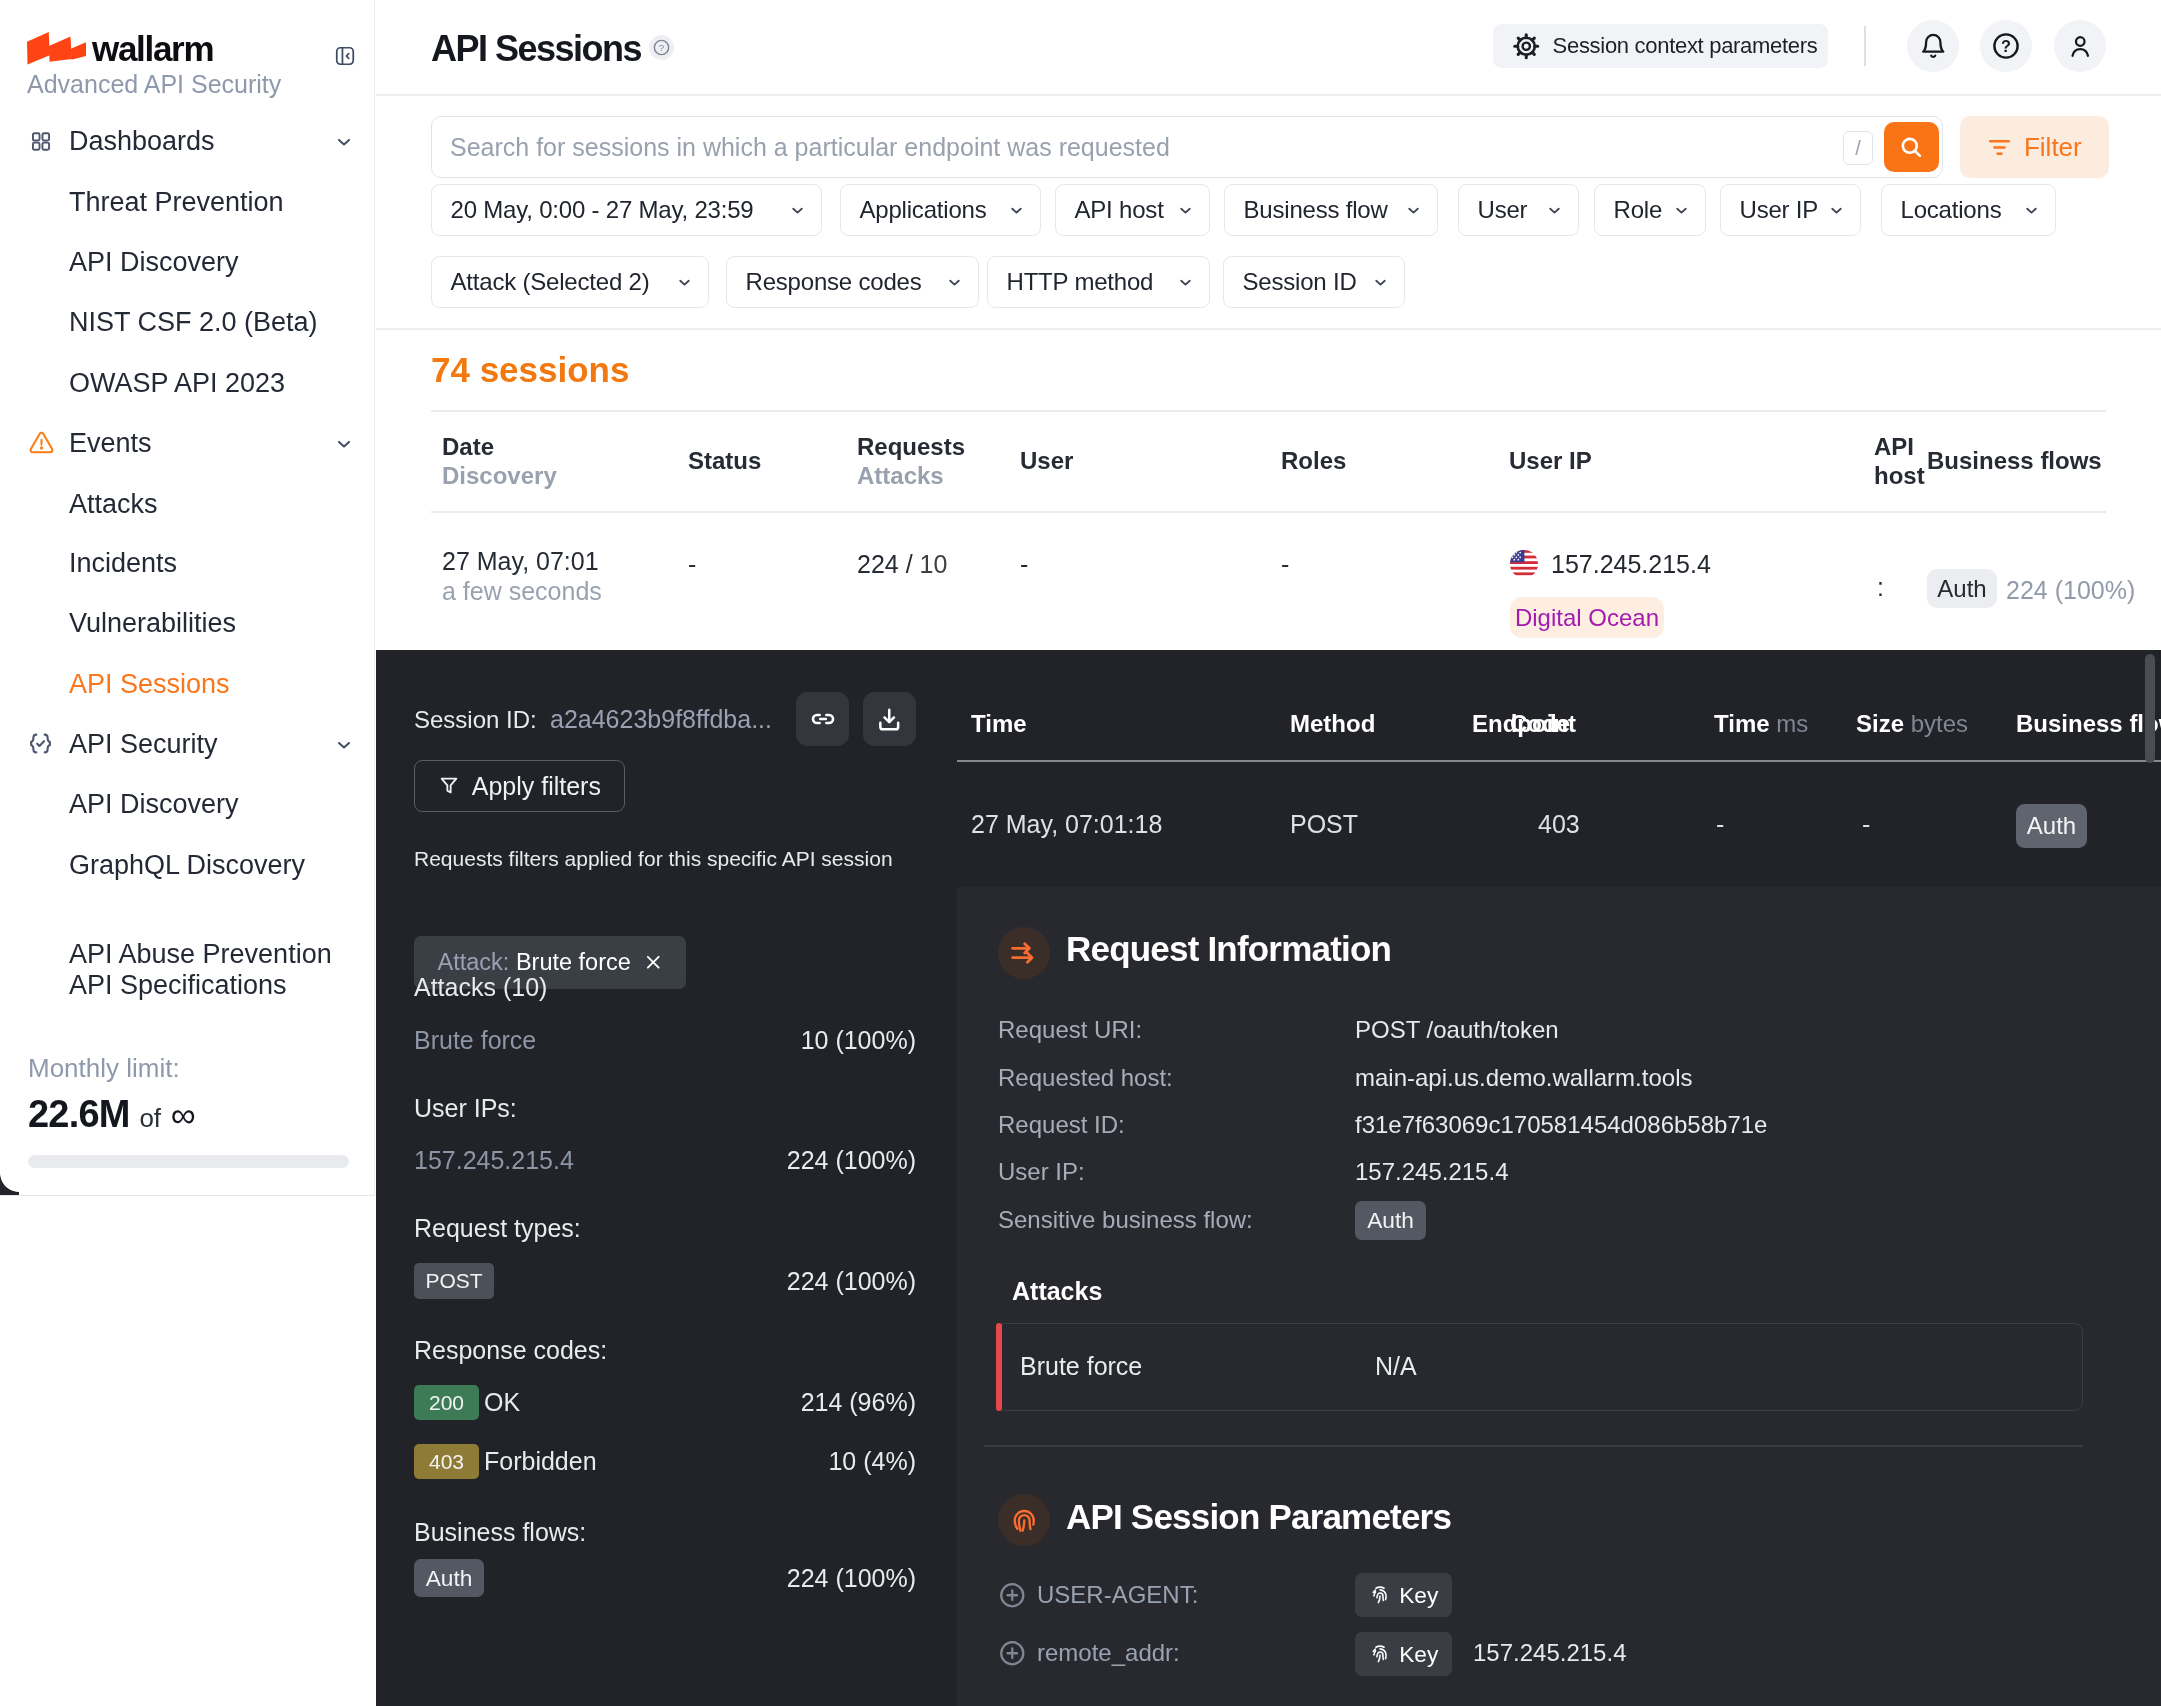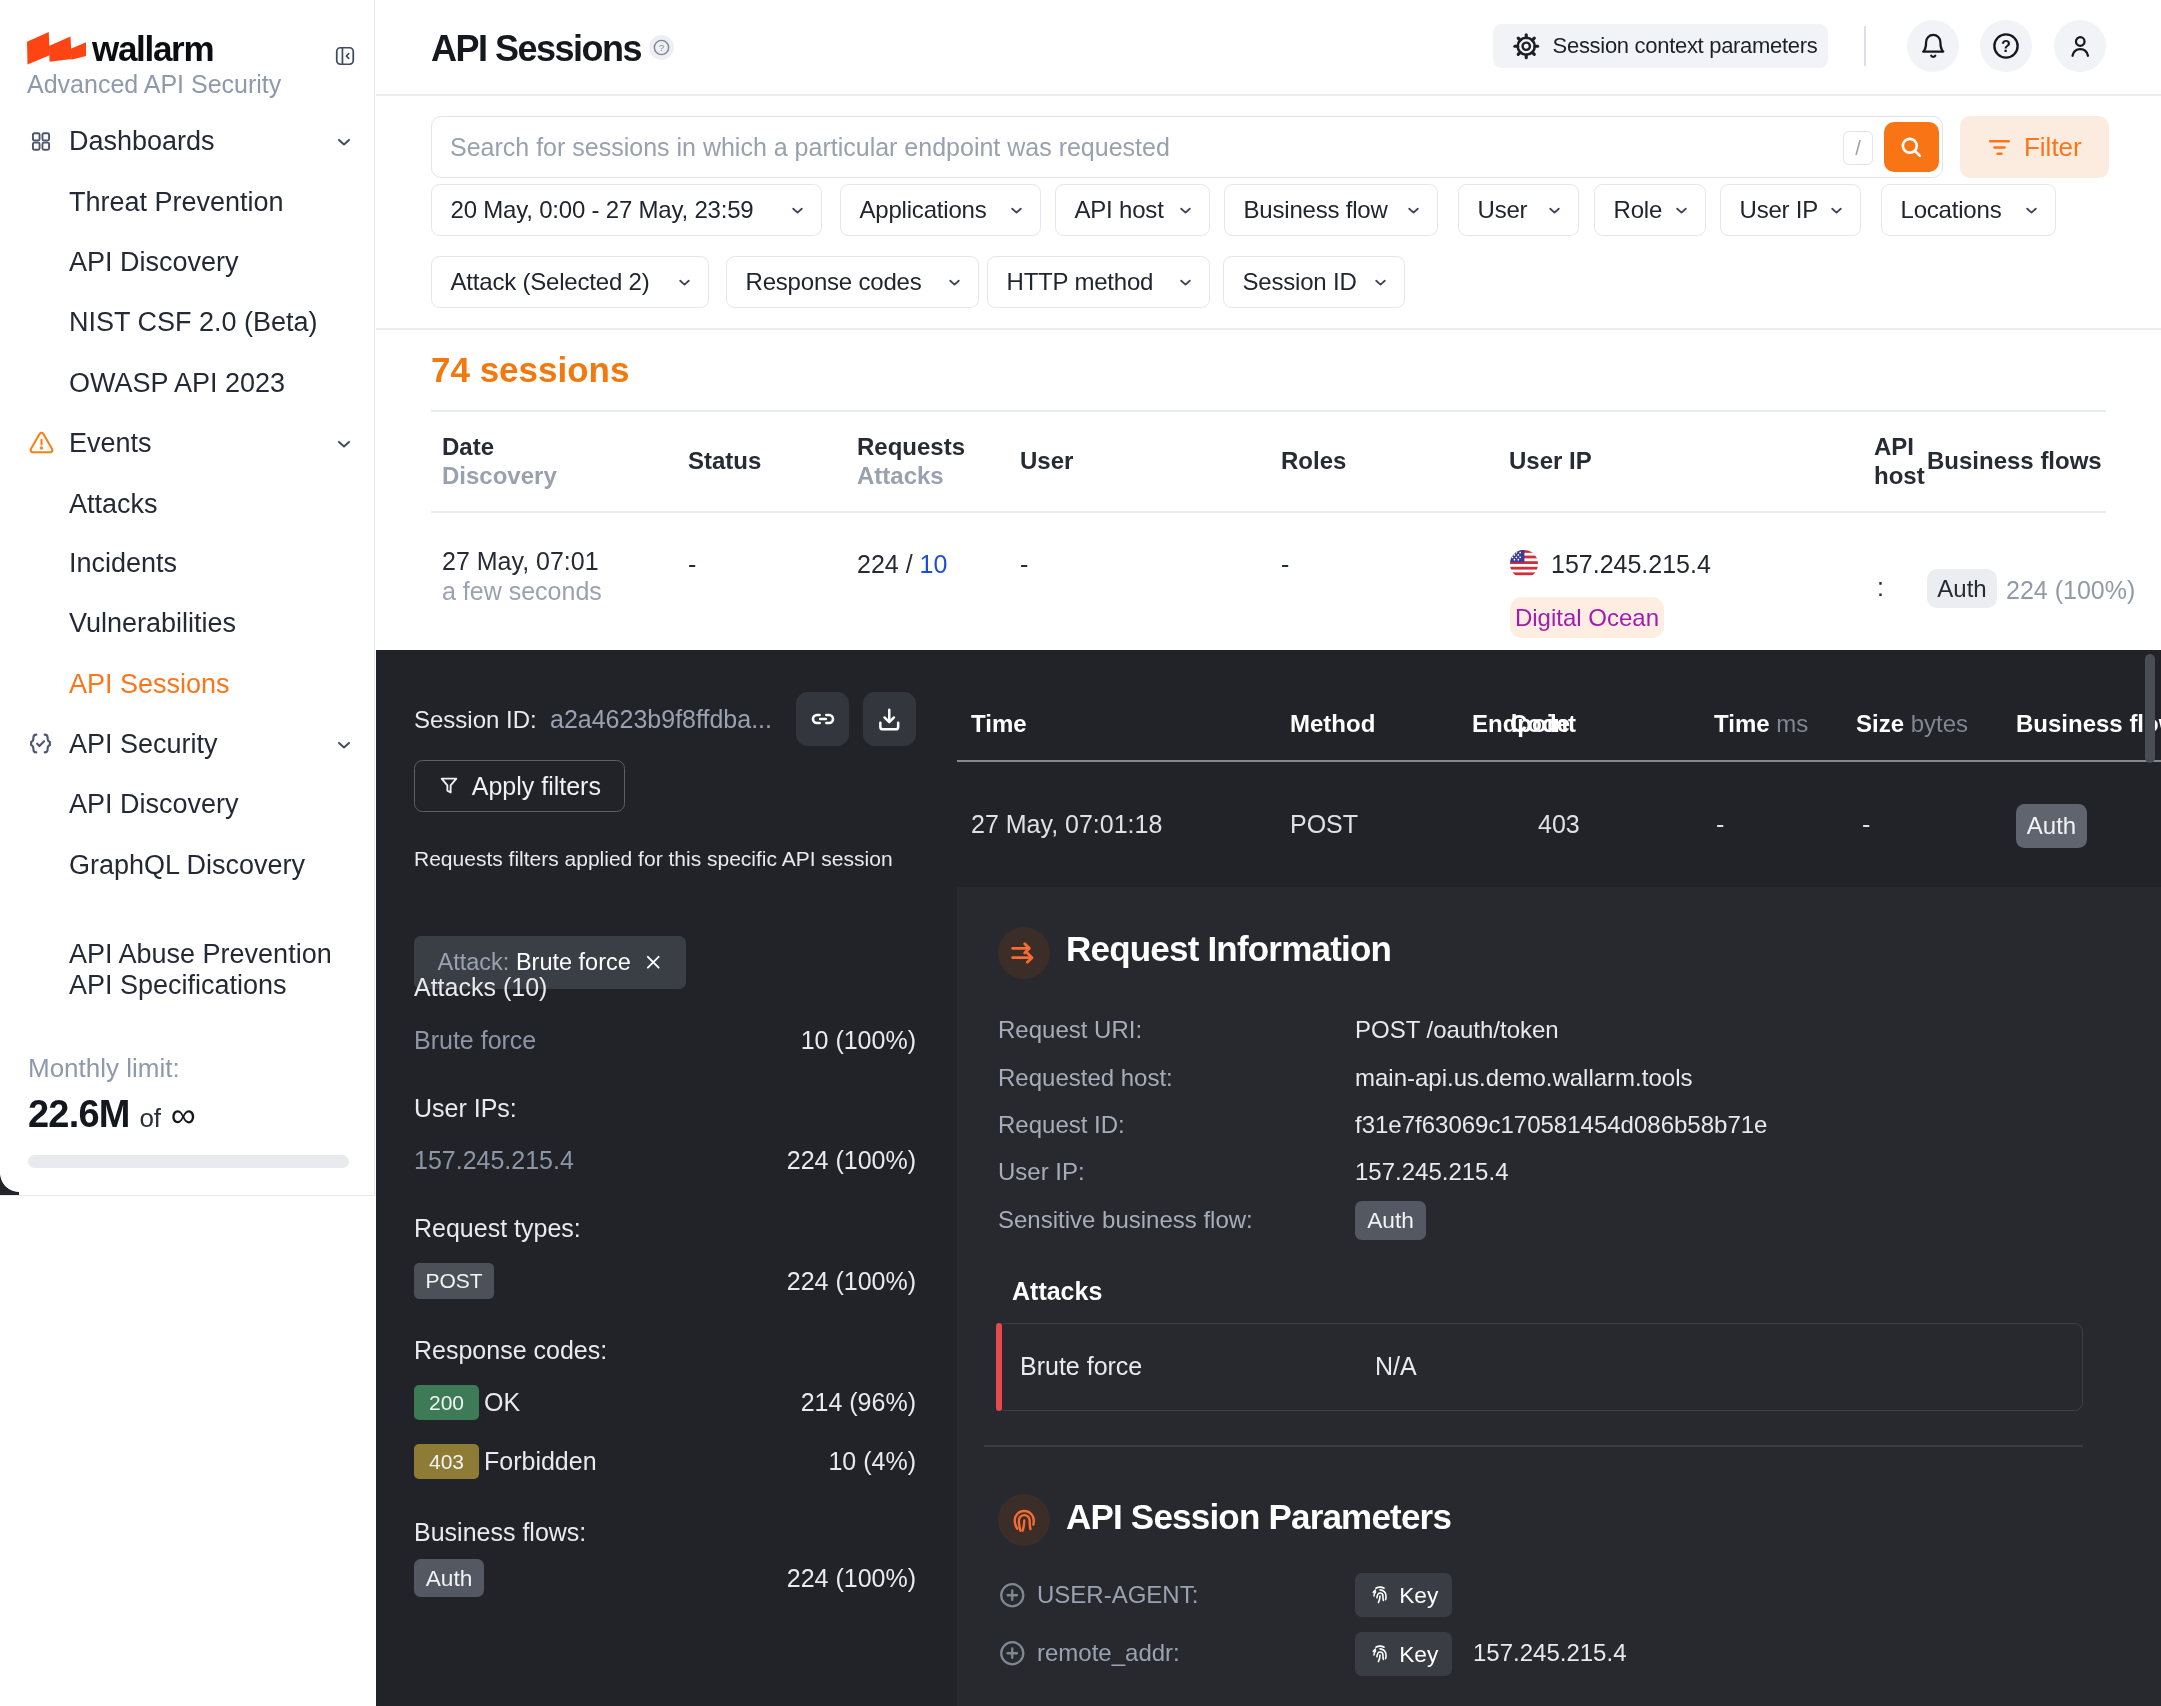--- a/index.html
+++ b/index.html
@@ -149,21 +149,21 @@
     <div class="abs" style="left:905px;top:447px;font-size:24px;font-weight:700;color:#262b34;">Roles</div>
     <div class="abs" style="left:1133px;top:447px;font-size:24px;font-weight:700;color:#262b34;">User IP</div>
     <div class="abs" style="left:1498px;top:433px;font-size:24px;font-weight:700;color:#262b34;">API</div>
     <div class="abs" style="left:1498px;top:462px;font-size:24px;font-weight:700;color:#262b34;">host</div>
     <div class="abs" style="left:1551px;top:447px;font-size:24px;font-weight:700;color:#262b34;">Business flows</div>
     <div class="abs" style="left:55px;top:511px;width:1675px;height:1.7px;background:#e9ecef;"></div>
 
     <div class="abs" style="left:66px;top:547px;font-size:25px;color:#262b34;">27 May, 07:01</div>
     <div class="abs" style="left:66px;top:577px;font-size:25px;color:#9aa2b0;">a few seconds</div>
     <div class="abs" style="left:312px;top:550px;font-size:25px;color:#262b34;">-</div>
-    <div class="abs" style="left:481px;top:550px;font-size:25px;color:#262b34;">224 / <span style="color:#1d4ed8;">10</span></div>
+    <div class="abs" style="left:481px;top:550px;font-size:25px;color:#262b34;">224 / <span style="color:#404040;">10</span></div>
     <div class="abs" style="left:644px;top:550px;font-size:25px;color:#262b34;">-</div>
     <div class="abs" style="left:905px;top:550px;font-size:25px;color:#262b34;">-</div>
 
     <svg class="abs" style="left:1134px;top:550px;" width="28" height="28" viewBox="0 0 33 33">
       <defs>
           <clipPath id="fc">
             <circle cx="16.5" cy="16.5" r="16.5"></circle>
           </clipPath>
         </defs>
       <g clip-path="url(#fc)">

